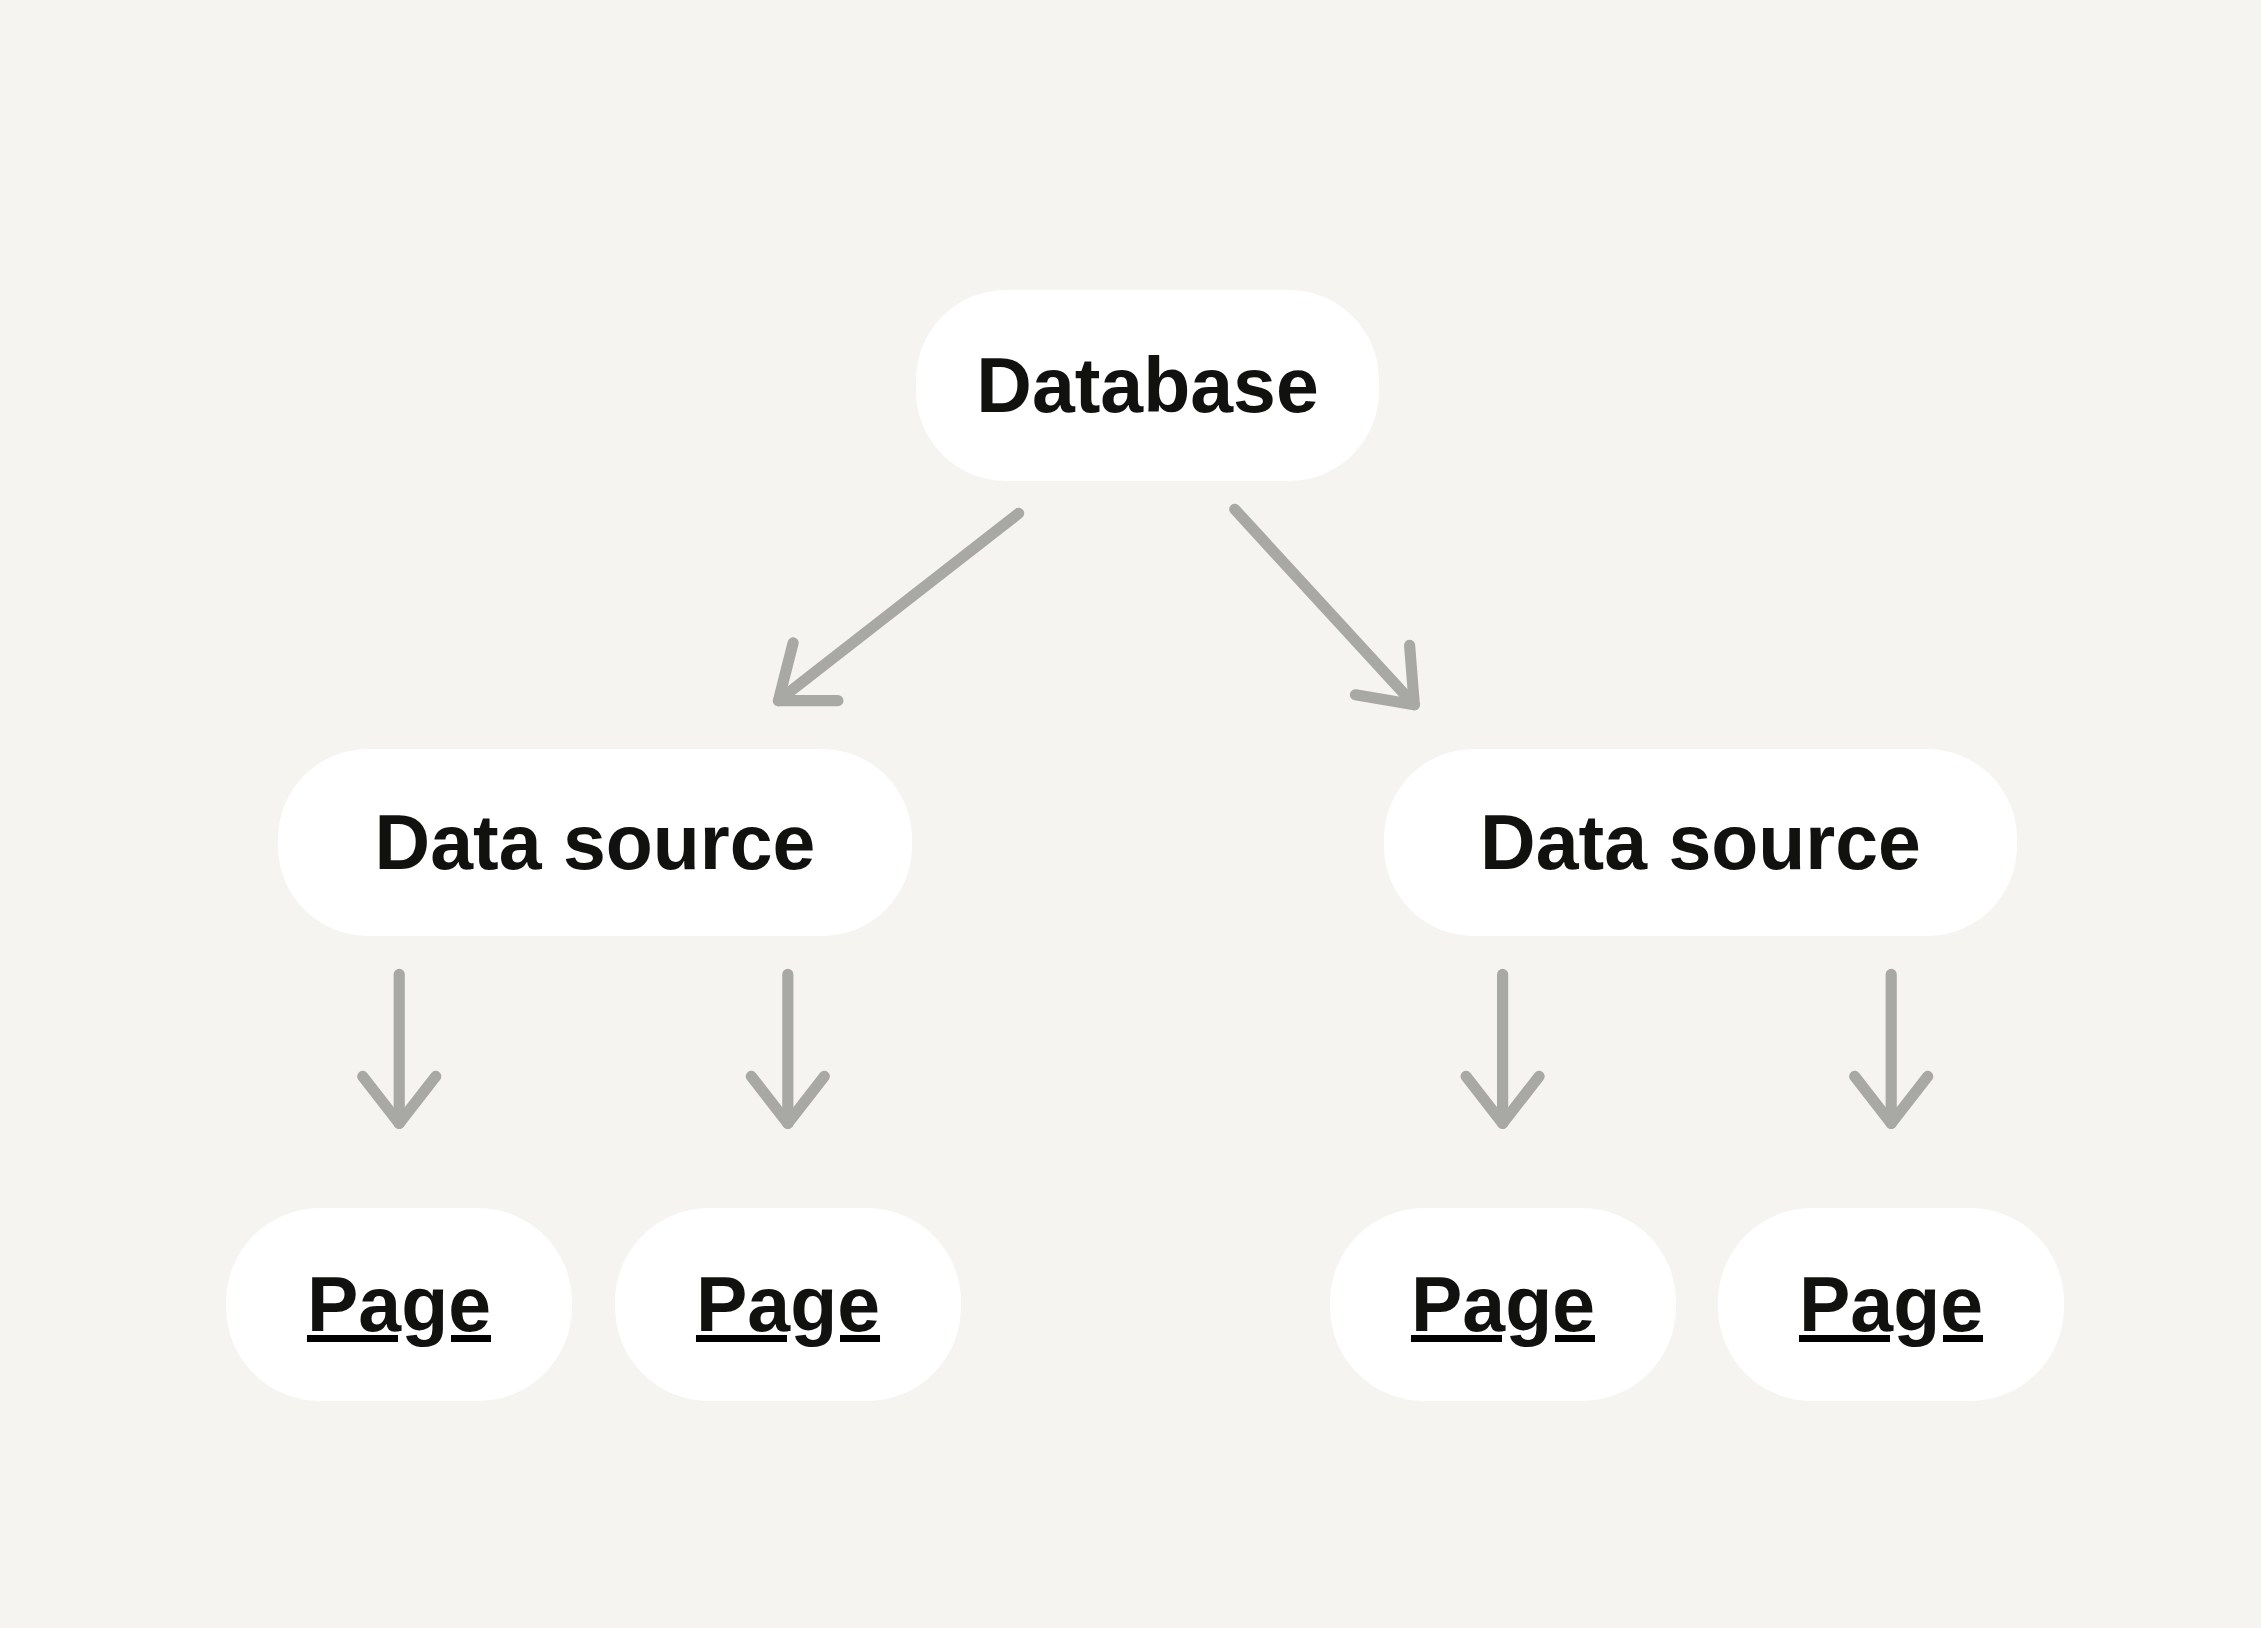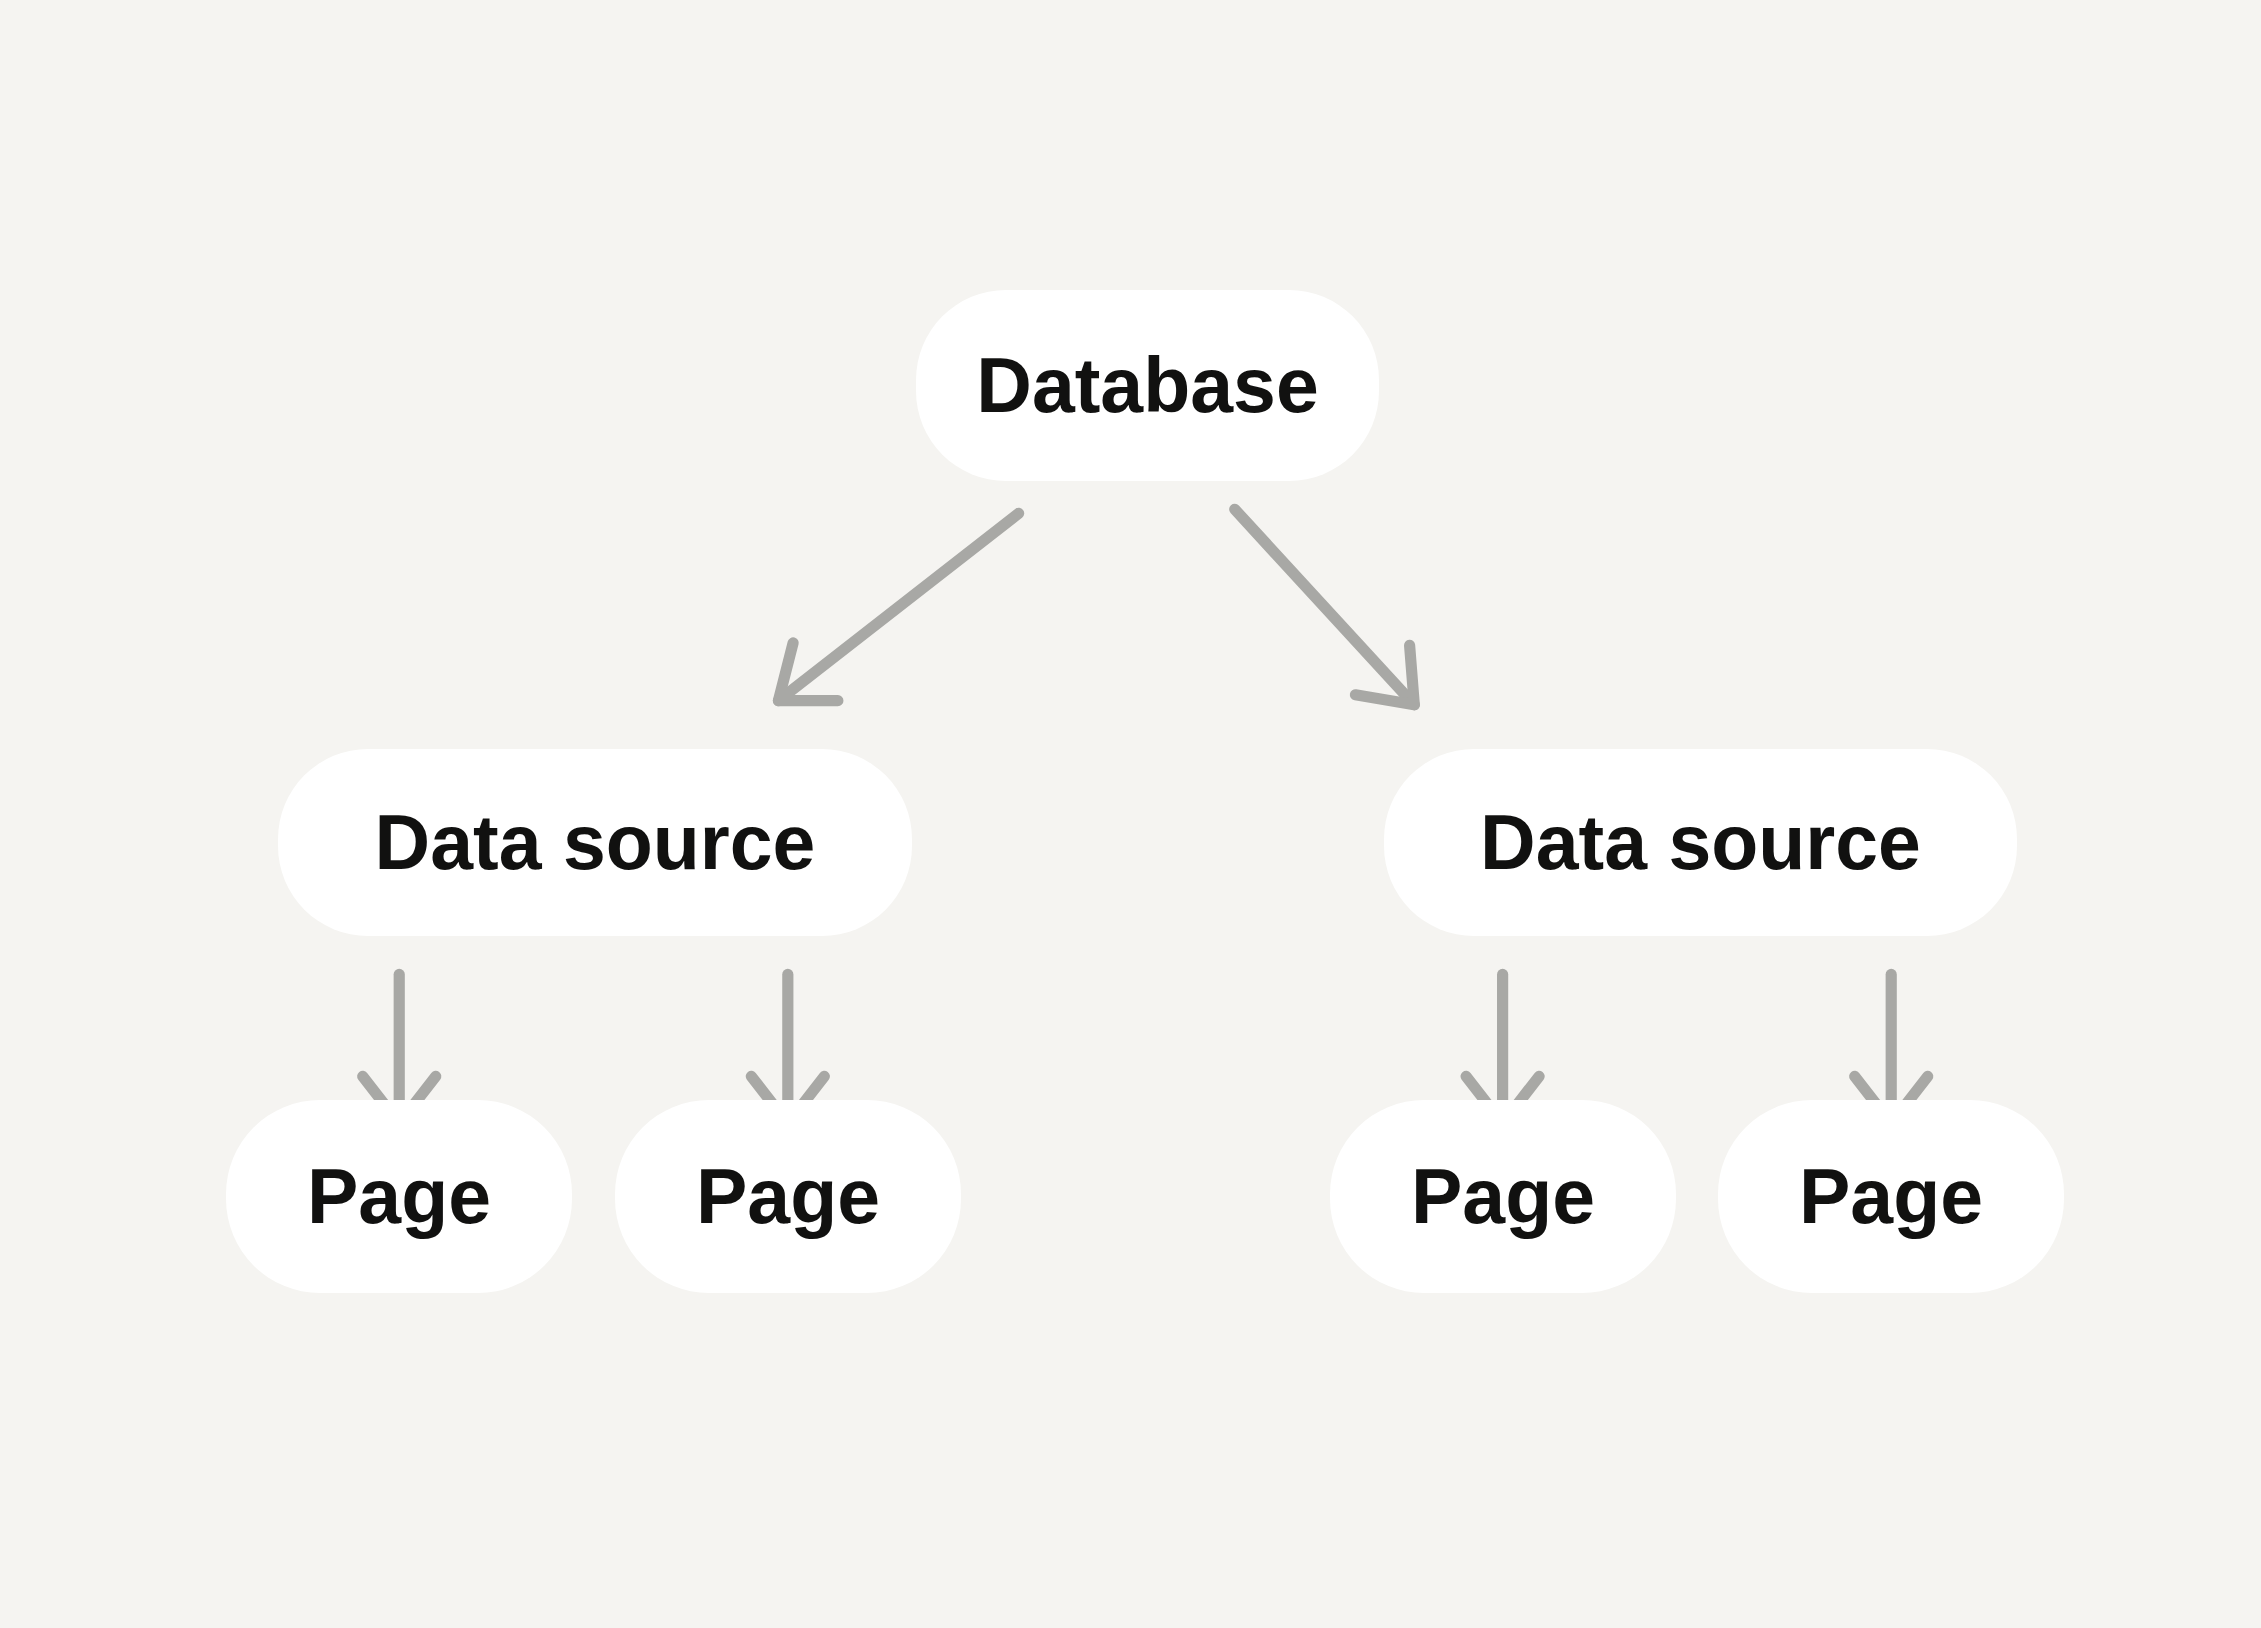--- a/index.html
+++ b/index.html
@@ -48,21 +48,21 @@
     font-weight: 700;
     font-size: 77px;
     line-height: 1;
     white-space: nowrap;
     letter-spacing: 0px;
   }
   
   .node-database        { left: 916px; top: 290px;  width: 463px;  height: 191px; }
   .node-datasource-left { left: 278px;  top: 749px; width: 634px; height: 187px; }
   .node-datasource-right{ left: 1384px; top: 749px; width: 633px; height: 187px; }
-  .node-page            { top: 1100px;  width: 346px; height: 193px; border-radius: 94px; }
+  .node-page            { top: 1208px;  width: 346px; height: 193px; border-radius: 94px; text-decoration: underline; }
   .node-page-1 { left: 226px;  }
   .node-page-2 { left: 615px; }
   .node-page-3 { left: 1330px; }
   .node-page-4 { left: 1718px; }
 </style>
 </head>
 <body>
 
 <div class="canvas">
 

